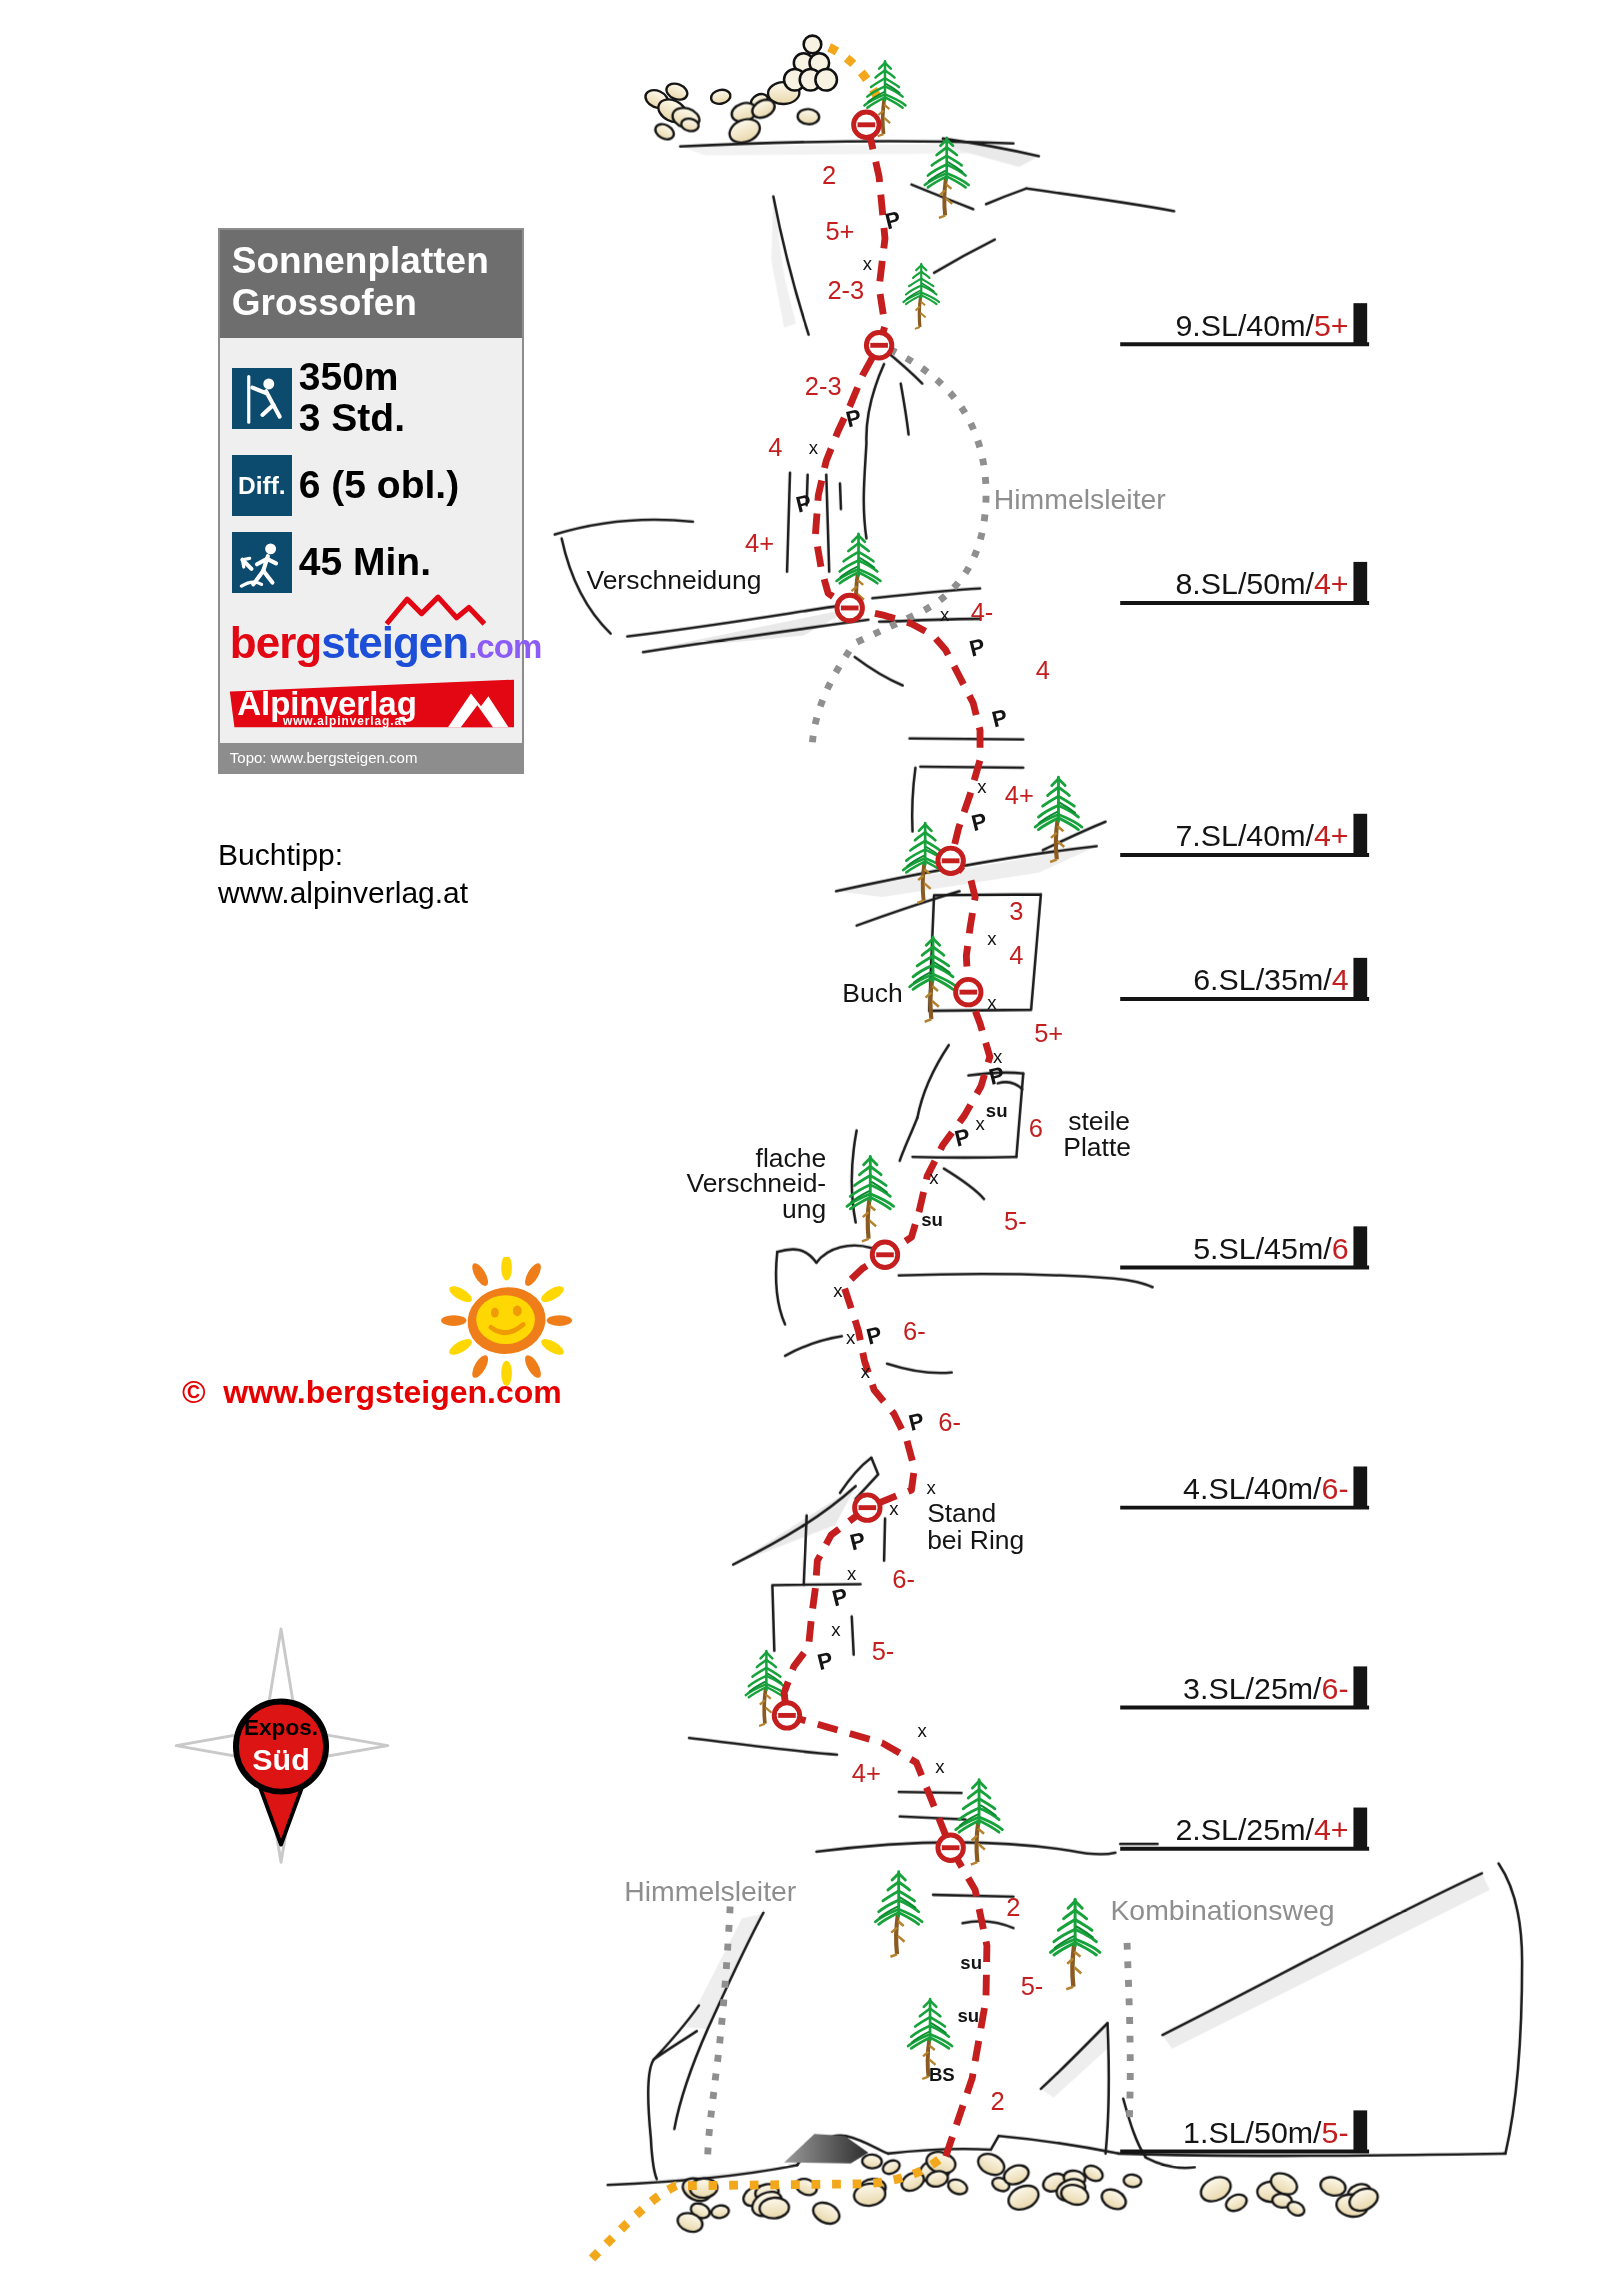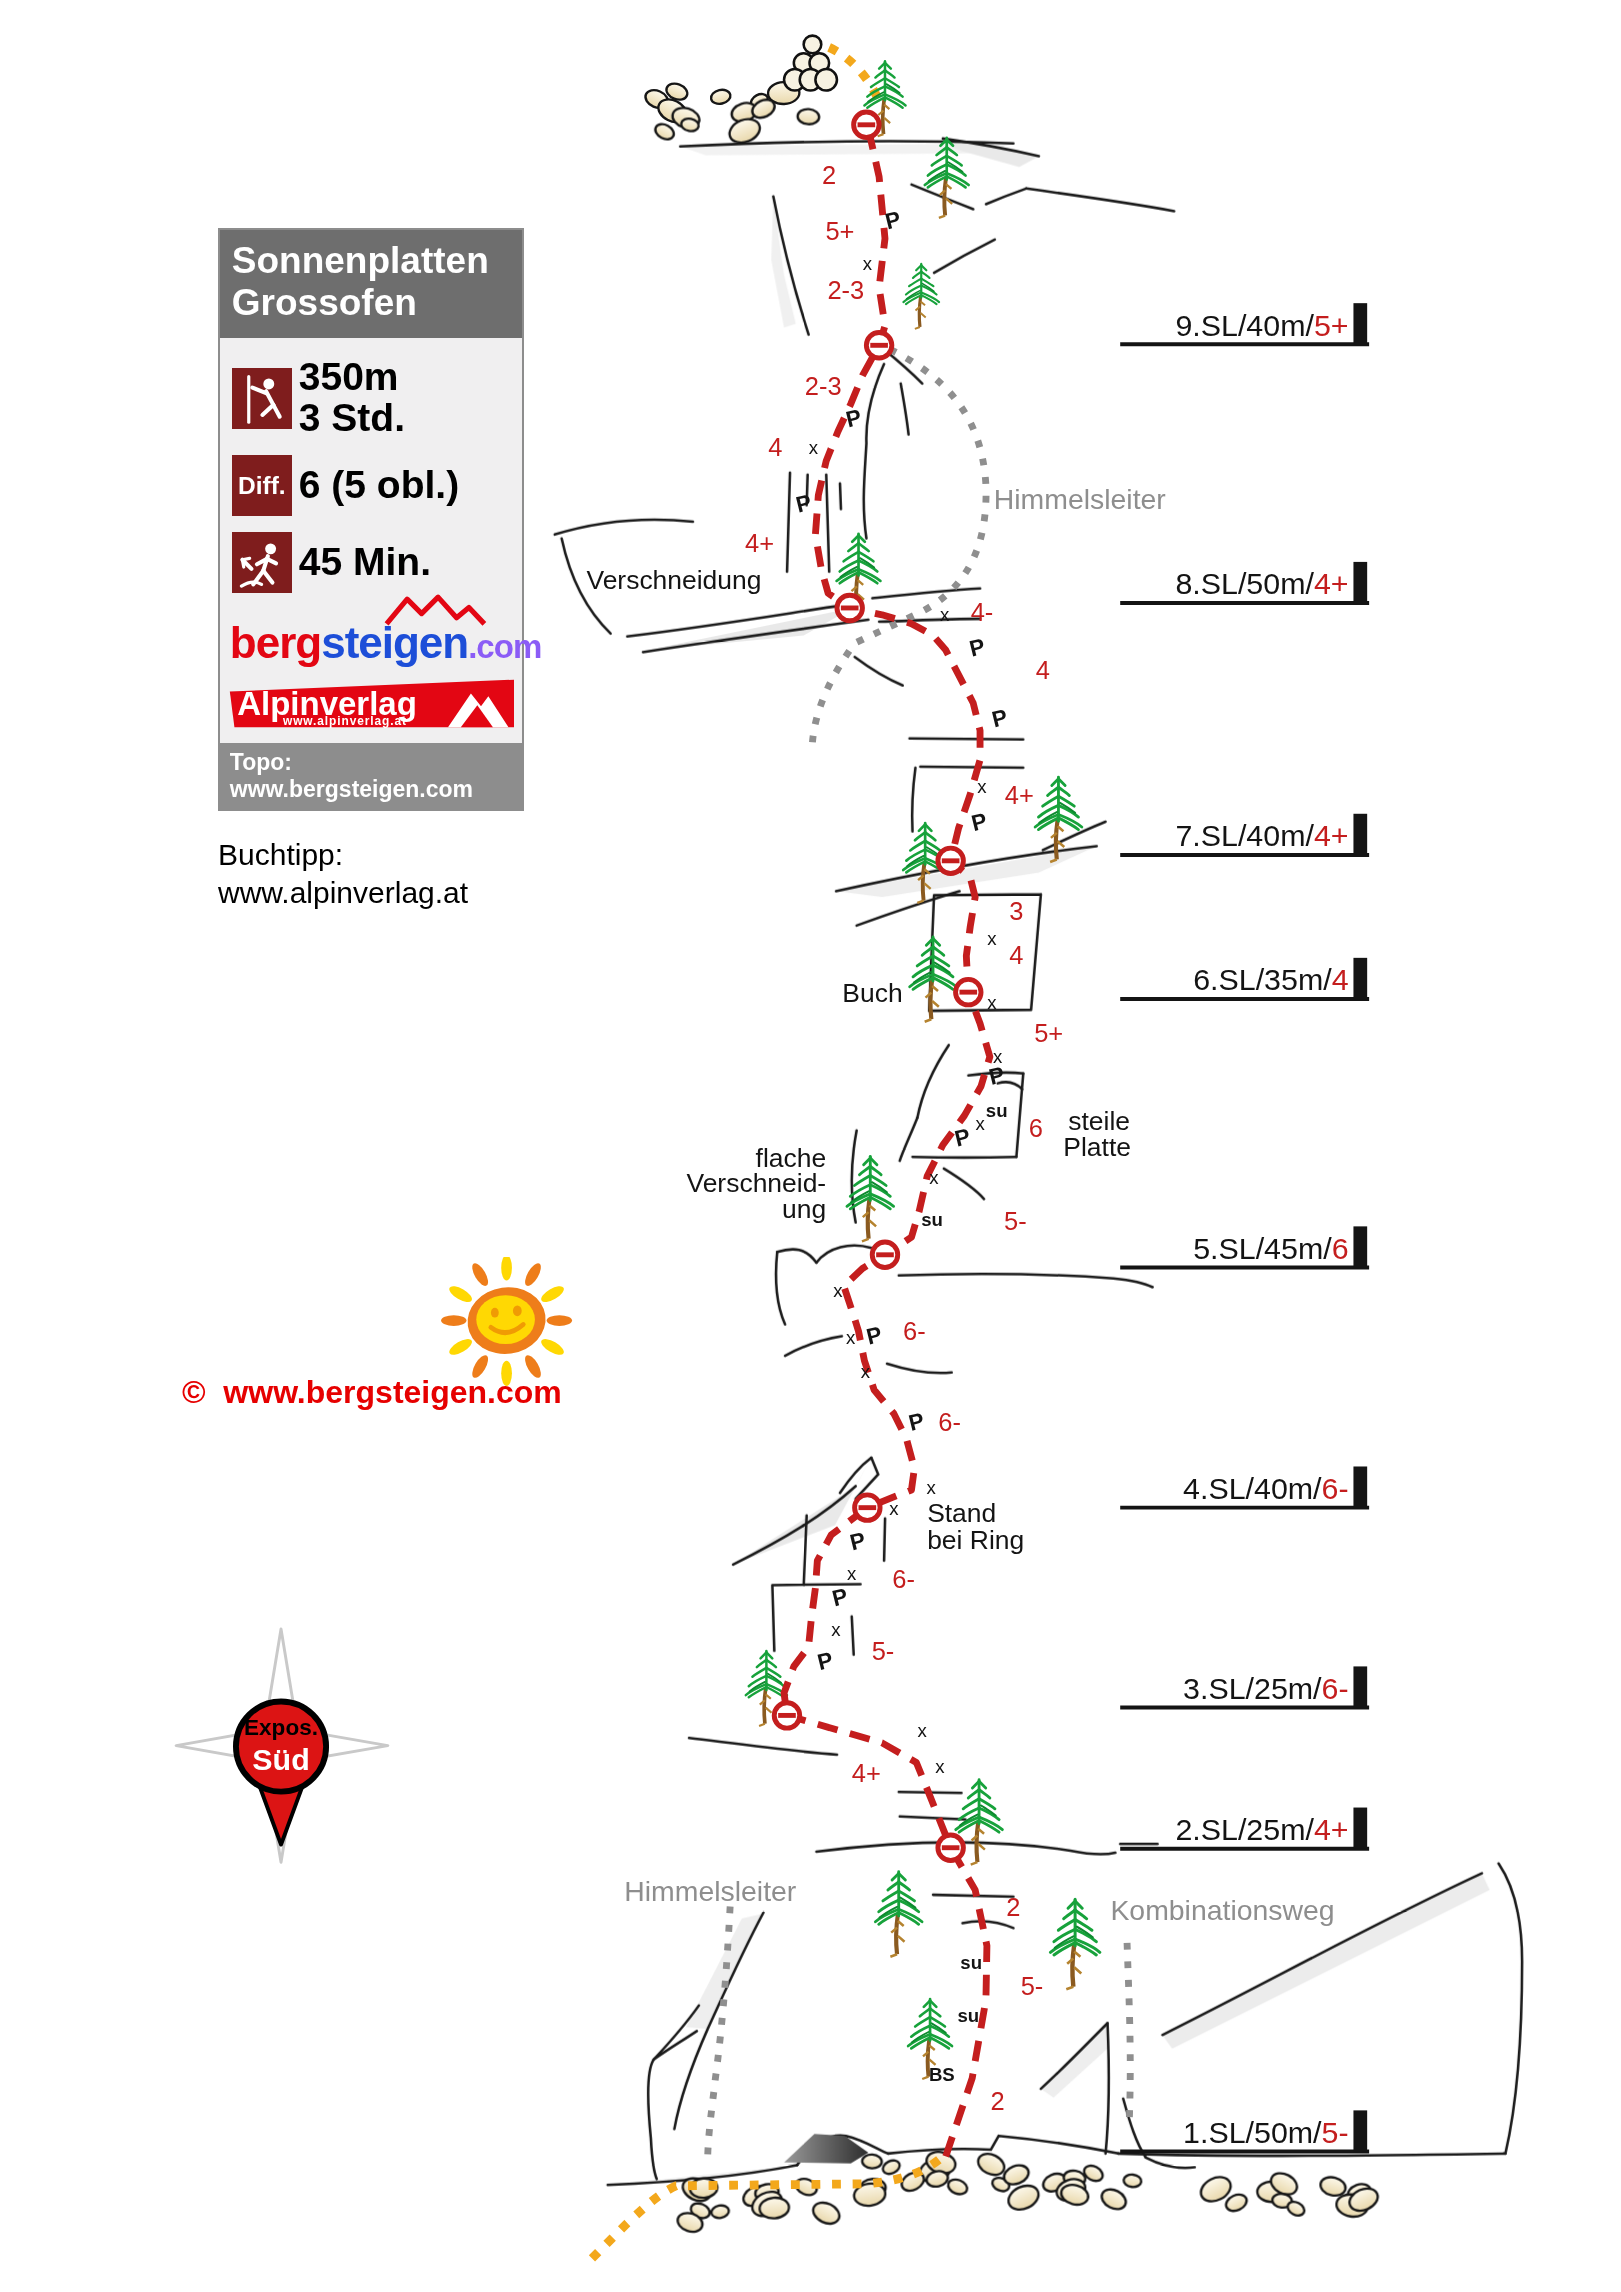--- a/index.html
+++ b/index.html
@@ -18,34 +18,34 @@
   .pitch-underline{stroke:#141414;stroke-width:4}
   #pitch-labels rect{fill:#141414}
 
   .infobox{position:absolute;left:218px;top:228px;width:306px;box-sizing:border-box;
            border:2.9px solid #8d8d8d;background:#f0eff0}
   .ib-header{background:#6e6e6e;color:#fff;font-weight:bold;font-size:37px;
              line-height:1.14;padding:9.8px 11.8px 13.7px 11.8px}
   .ib-body{padding:3.9px 0 2px 0}
   .stat-row{display:flex;gap:7px;align-items:center;margin:15.7px 11.8px;
             font-size:39px;font-weight:bold;color:#000;line-height:1.05}
-  .ib-icon{width:60px;height:61px;background:#7f1d1d;flex:none;display:flex;
+  .ib-icon{width:60px;height:61px;background:#0c4a6e;flex:none;display:flex;
            align-items:center;justify-content:center}
   .ib-icon.diff{color:#fff;font-size:24.5px;font-weight:bold}
   .stat-lines span{display:block}
   .bs-logo{position:relative;margin:25.5px 7.8px 7.8px 9.8px;font-weight:bold;
            font-size:44px;letter-spacing:-1px;white-space:nowrap}
   .bs-zig{position:absolute;right:25.5px;top:-25.5px;width:106px;height:35px}
   .bs-red{color:#e30613}.bs-dark{color:#1d4ed8}
   .bs-gray{color:#8b5cf6;font-size:33px}
   .av-logo{margin:5.9px 7.8px 9.8px 7.8px}
   .av-logo svg{display:block;width:286px;height:55px}
   .av-name{font-size:36px;font-weight:bold;fill:#fff}
   .av-url{font-size:13px;font-weight:bold;fill:#fff;letter-spacing:1px}
-  .ib-topobar{background:#8d8d8d;color:#fff;font-weight:bold;font-size:23px;
+  .ib-topobar{background:#8d8d8d;color:#fff;font-weight:normal;font-size:15px;
               padding:5.9px 9.8px}
   .booktip{position:absolute;left:218px;top:836px;font-size:30px;font-weight:normal;
            color:#000;line-height:1.28}
   .copyright{position:absolute;left:182px;top:1374px;font-size:32px;font-weight:bold;
              color:#e60000;white-space:pre}
   #sun{position:absolute;left:426px;top:1257px}
   #compass{position:absolute;left:174px;top:1627px}
 </style>
 </head>
 <body>

